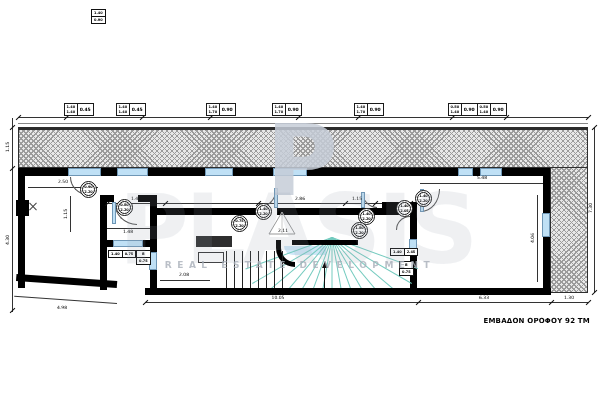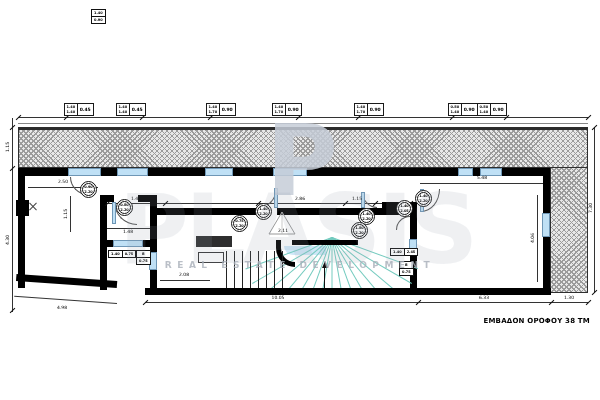--- a/index.html
+++ b/index.html
@@ -321,15 +321,15 @@
   <div class="dl" style="left:145px;top:302px;width:273px;height:1px;"></div>
   <div class="tick" style="left:142px;top:302px;"></div>
   <div class="tick" style="left:415px;top:302px;"></div>
   <div class="lbl" style="left:278px;top:296px;">10.05</div>
   <div class="dl" style="left:418px;top:302px;width:170px;height:1px;"></div>
   <div class="tick" style="left:548px;top:302px;"></div>
   <div class="tick" style="left:585px;top:302px;"></div>
   <div class="lbl" style="left:484px;top:296px;">6.33</div>
   <div class="lbl" style="left:569px;top:296px;">1.30</div>
 
-  <div class="area-title">ΕΜΒΑΔΟΝ ΟΡΟΦΟΥ 38 ΤΜ</div>
+  <div class="area-title">ΕΜΒΑΔΟΝ ΟΡΟΦΟΥ 92 ΤΜ</div>
 
 </div>
 
 </body></html>

